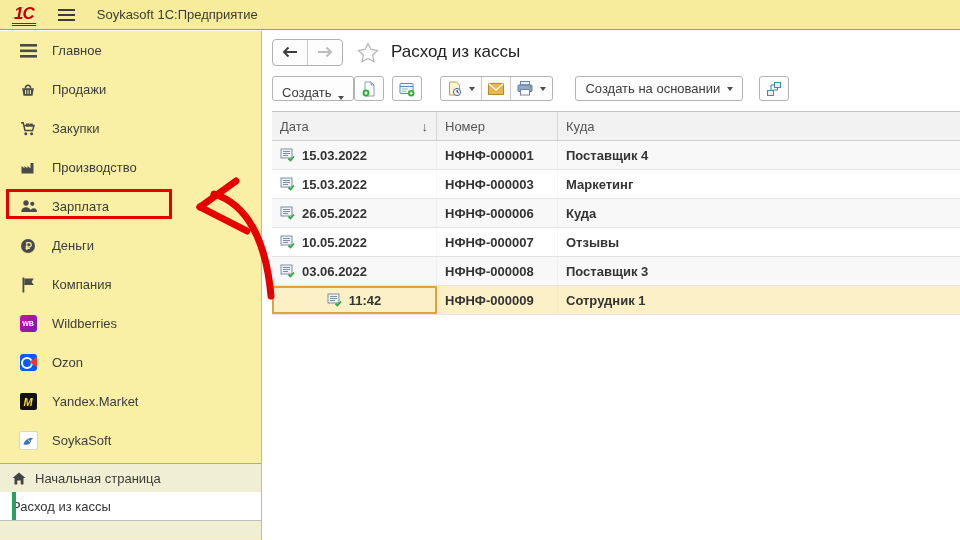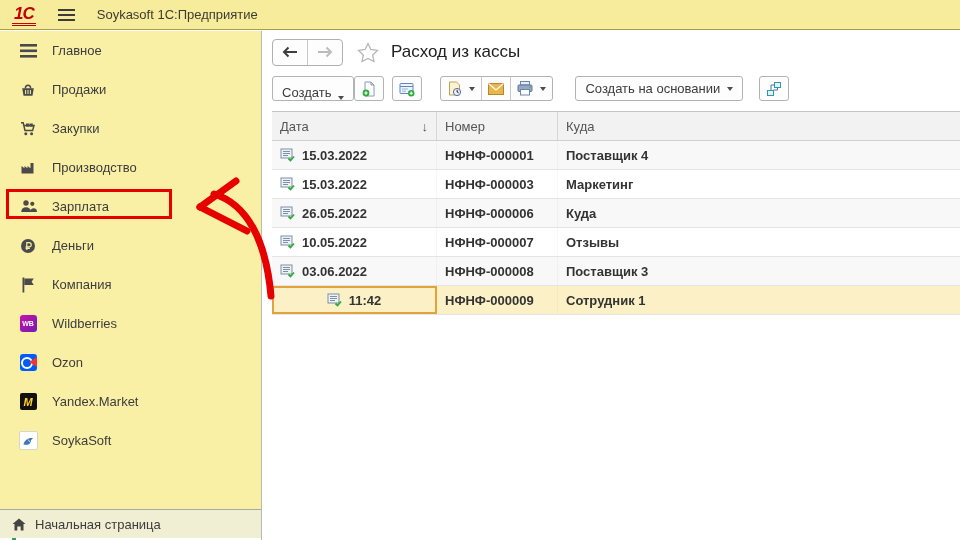--- a/index.html
+++ b/index.html
@@ -12,21 +12,21 @@
   .burger{display:inline-flex;flex-direction:column;gap:3px;margin-left:22px;cursor:pointer;}
   .burger i{display:block;width:17px;height:2px;background:#3c3c3c;}
   .topbar-title{margin-left:22px;color:#3c3c30;}
 
   
   .leftpane{position:absolute;left:0;top:31px;width:261px;height:509px;border-right:1px solid #b9b9b9;box-sizing:content-box;background:#f9f0a6;}
   .menu{height:432px;}
   .menu-item{height:39px;display:flex;align-items:center;padding-left:17px;cursor:pointer;}
   .menu-item .mi-icon{width:22px;height:18px;display:flex;align-items:center;justify-content:center;color:#4a4a4a;flex:0 0 22px;}
   .menu-item .mi-label{margin-left:13px;color:#3c3c3c;}
-  .home-row{height:28px;border-top:1px solid #a8a8a8;background:#f0eed3;display:flex;align-items:center;padding-left:12px;cursor:pointer;margin-top:46px;}
+  .home-row{height:28px;border-top:1px solid #a8a8a8;background:#f0eed3;display:flex;align-items:center;padding-left:12px;cursor:pointer;}
   .home-row span{margin-left:9px;color:#3c3c3c;}
   .tab-row{height:29px;background:#fff;border-bottom:1px solid #bdbdbd;display:flex;align-items:center;position:relative;cursor:pointer;box-sizing:border-box;}
   .tab-row .greenbar{position:absolute;left:0;top:0;width:4px;height:100%;background:#2f9e62;}
   .tab-row span{margin-left:12px;color:#333;}
   .strip{height:18px;background:#f0eed3;}
 
   
   .brand{width:17px;height:17px;border-radius:3px;display:flex;align-items:center;justify-content:center;font-weight:bold;}
   .brand.wb{background:linear-gradient(135deg,#cb11ab,#721db0);color:#fff;font-size:7px;}
   .brand.ozon{background:#005bff;position:relative;overflow:hidden;}

